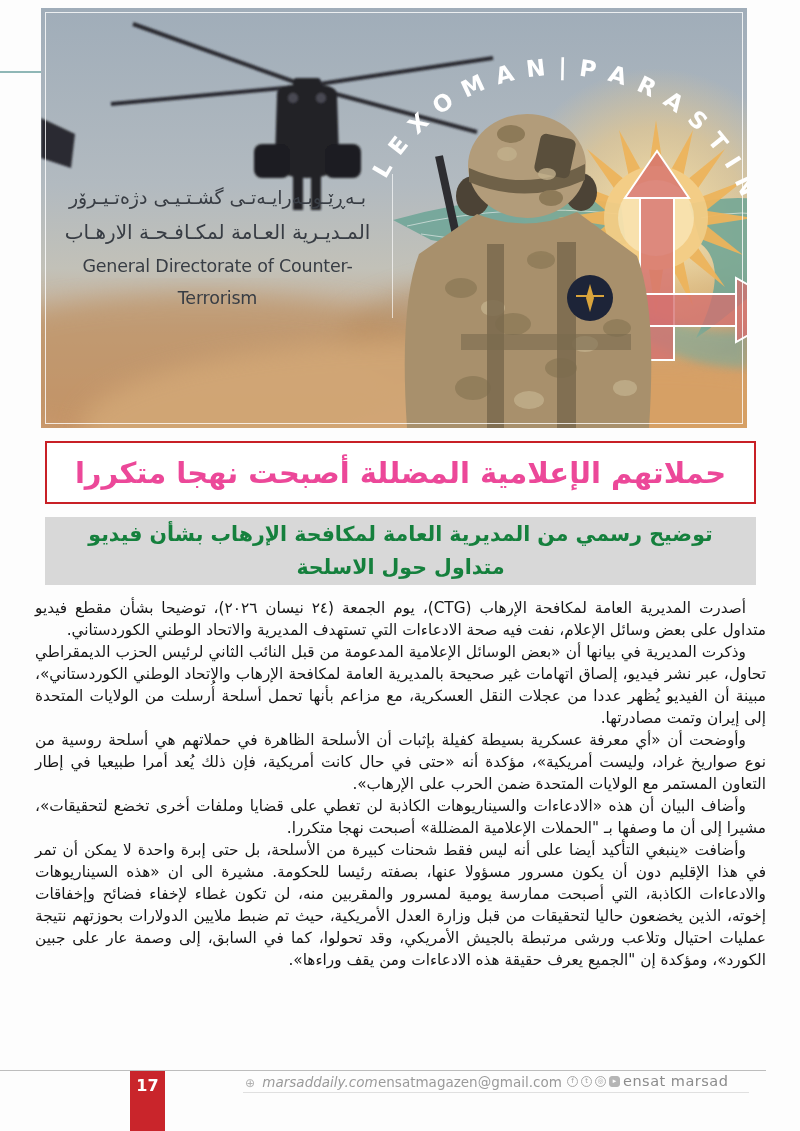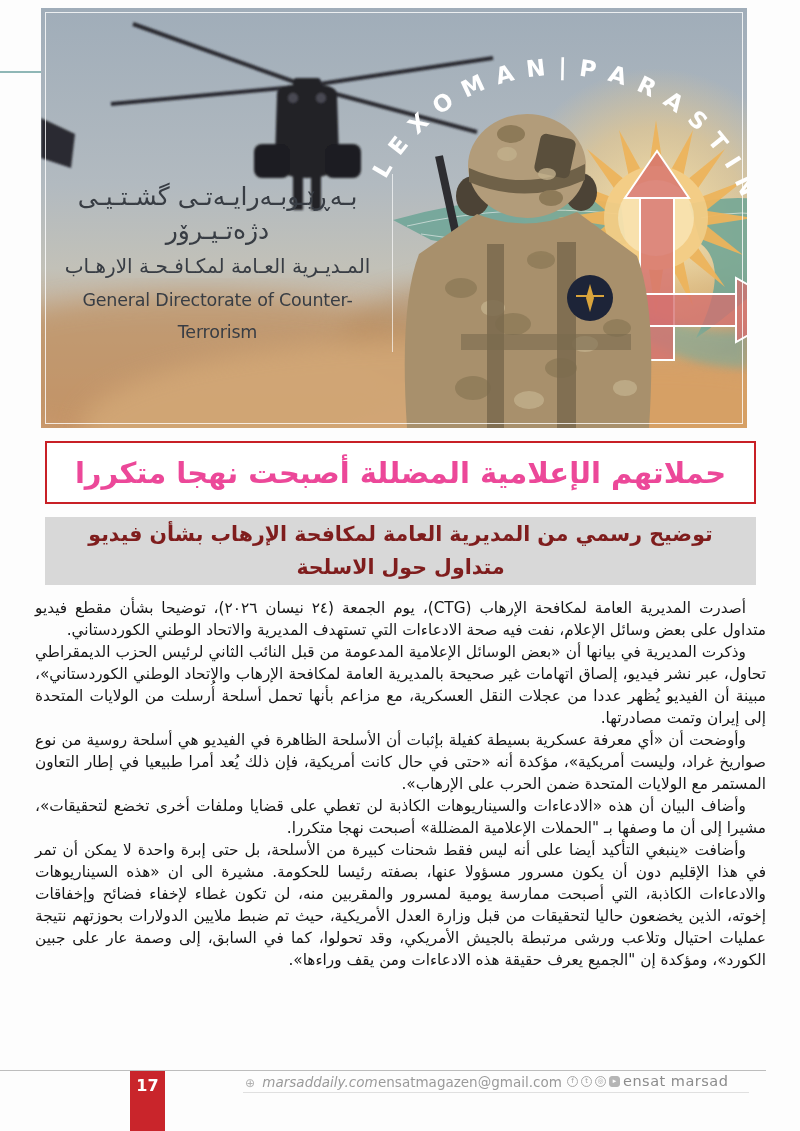--- a/index.html
+++ b/index.html
@@ -22,40 +22,40 @@
   .hero-inner-border {
     position:absolute; left:4px; top:4px; right:4px; bottom:4px;
     border:1.5px solid rgba(255,255,255,.8); pointer-events:none;
   }
   .hero-text {
     position:absolute; left:6px; top:166px; width:346px;
     padding:6px 10px 4px 6px;
     border-right:1px solid rgba(255,255,255,.65);
     color:#383d44; text-align:center;
   }
-  .hero-text .ku { font-size:25px; line-height:34px; direction:rtl; letter-spacing:0; }
+  .hero-text .ku { font-size:19px; line-height:34px; direction:rtl; letter-spacing:0; }
   .hero-text .ar { font-size:20px; line-height:36px; direction:rtl; }
   .hero-text .en { font-size:17.5px; line-height:32px; letter-spacing:-0.2px; }
   
   .headline-box {
     position:absolute; left:45px; top:441px; width:711px; height:63px;
     background:#ffffff; border:2.5px solid #c82026;
     display:flex; align-items:center; justify-content:center;
     direction:rtl;
   }
   .headline-box span {
     color:#ec4899; font-size:29px; font-weight:bold; letter-spacing:-0.5px;
   }
   .subtitle-box {
     position:absolute; left:45px; top:517px; width:711px; height:68px;
     background:#d8d8d8; display:flex; align-items:center; justify-content:center;
     direction:rtl; text-align:center;
   }
   .subtitle-box span {
-    color:#7f1d1d; font-size:20.5px; font-weight:bold; line-height:33px;
+    color:#15803d; font-size:20.5px; font-weight:bold; line-height:33px;
     padding:0 40px; display:block;
   }
   
   .article {
     position:absolute; left:35px; top:597px; width:731px; height:450px;
     direction:rtl; text-align:justify;
     color:#161616; font-size:15.3px; line-height:22px;
   }
   .article p { text-indent:20px; }
   
@@ -235,21 +235,21 @@
     <span>حملاتهم الإعلامية المضللة أصبحت نهجا متكررا</span>
   </div>
 
   <div class="subtitle-box">
     <span>توضيح رسمي من المديرية العامة لمكافحة الإرهاب بشأن فيديو متداول حول الاسلحة</span>
   </div>
 
   <div class="article">
     <p>أصدرت المديرية العامة لمكافحة الإرهاب (CTG)، يوم الجمعة (٢٤ نيسان ٢٠٢٦)، توضيحا بشأن مقطع فيديو متداول على بعض وسائل الإعلام، نفت فيه صحة الادعاءات التي تستهدف المديرية والاتحاد الوطني الكوردستاني.</p>
     <p>وذكرت المديرية في بيانها أن «بعض الوسائل الإعلامية المدعومة من قبل النائب الثاني لرئيس الحزب الديمقراطي تحاول، عبر نشر فيديو، إلصاق اتهامات غير صحيحة بالمديرية العامة لمكافحة الإرهاب والاتحاد الوطني الكوردستاني»، مبينة أن الفيديو يُظهر عددا من عجلات النقل العسكرية، مع مزاعم بأنها تحمل أسلحة أُرسلت من الولايات المتحدة إلى إيران وتمت مصادرتها.</p>
-    <p>وأوضحت أن «أي معرفة عسكرية بسيطة كفيلة بإثبات أن الأسلحة الظاهرة في الفيديو هي أسلحة روسية من نوع صواريخ غراد، وليست أمريكية»، مؤكدة أنه «حتى في حال كانت أمريكية، فإن ذلك يُعد أمرا طبيعيا في إطار التعاون المستمر مع الولايات المتحدة ضمن الحرب على الإرهاب».</p>
+    <p>وأوضحت أن «أي معرفة عسكرية بسيطة كفيلة بإثبات أن الأسلحة الظاهرة في حملاتهم هي أسلحة روسية من نوع صواريخ غراد، وليست أمريكية»، مؤكدة أنه «حتى في حال كانت أمريكية، فإن ذلك يُعد أمرا طبيعيا في إطار التعاون المستمر مع الولايات المتحدة ضمن الحرب على الإرهاب».</p>
     <p>وأضاف البيان أن هذه «الادعاءات والسيناريوهات الكاذبة لن تغطي على قضايا وملفات أخرى تخضع لتحقيقات»، مشيرا إلى أن ما وصفها بـ "الحملات الإعلامية المضللة» أصبحت نهجا متكررا.</p>
     <p>وأضافت «ينبغي التأكيد أيضا على أنه ليس فقط شحنات كبيرة من الأسلحة، بل حتى إبرة واحدة لا يمكن أن تمر في هذا الإقليم دون أن يكون مسرور مسؤولا عنها، بصفته رئيسا للحكومة. مشيرة الى ان «هذه السيناريوهات والادعاءات الكاذبة، التي أصبحت ممارسة يومية لمسرور والمقربين منه، لن تكون غطاء لإخفاء فضائح وإخفاقات إخوته، الذين يخضعون حاليا لتحقيقات من قبل وزارة العدل الأمريكية، حيث تم ضبط ملايين الدولارات بحوزتهم نتيجة عمليات احتيال وتلاعب ورشى مرتبطة بالجيش الأمريكي، وقد تحولوا، كما في السابق، إلى وصمة عار على جبين الكورد»، ومؤكدة إن "الجميع يعرف حقيقة هذه الادعاءات ومن يقف وراءها».</p>
   </div>
 
   <div class="footer-divider"></div>
   <div class="page-num">17</div>
   <div class="footer-row">
     <span class="f-site"><span class="globe">⊕</span> <span>marsaddaily.com</span></span>
     <span class="f-email">ensatmagazen@gmail.com</span>
     <span class="f-social">

